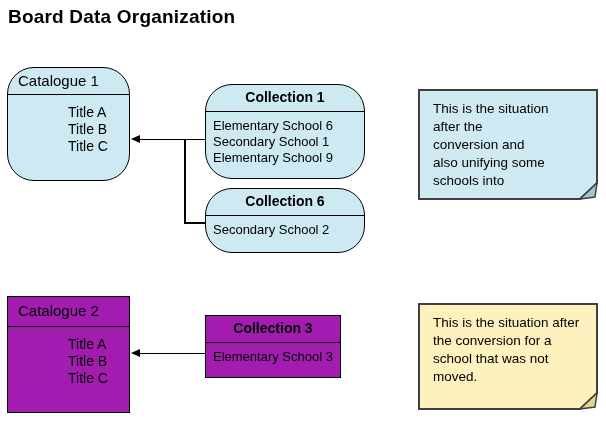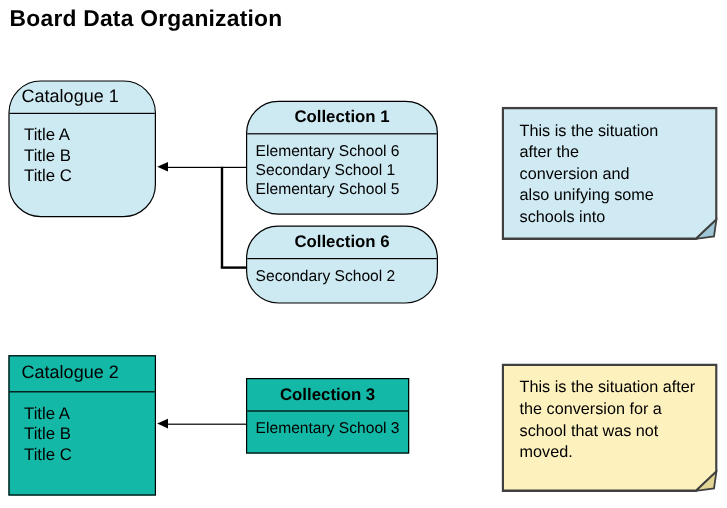--- a/index.html
+++ b/index.html
@@ -7,26 +7,26 @@
     position:relative;width:606px;height:423px;background:#ffffff;
     font-family:"Liberation Sans", sans-serif;color:#000;overflow:hidden;
   }
   .title{
     position:absolute;left:8px;top:6px;margin:0;
     font-size:19px;font-weight:bold;letter-spacing:.2px;
   }
   
   .box{position:absolute;border:1.5px solid #000;box-sizing:border-box;}
   .blue{background:#cde9f2;border-radius:27px;}
-  .yellow{background:#14b8a6;}
+  .yellow{background:#a21caf;}
   .cat-header{
     height:26px;line-height:25px;padding-left:10px;font-size:15px;
     border-bottom:1.5px solid #000;white-space:nowrap;
   }
-  .cat-body{padding:9px 0 0 12px;font-size:14px;line-height:17px;}
+  .cat-body{padding:9px 0 0 12px;font-size:14px;line-height:17px;margin-left:48px;}
   .col-header{
     height:26px;line-height:25px;text-align:center;font-weight:bold;font-size:14px;
     border-bottom:1.5px solid #000;white-space:nowrap;
   }
   .col-body{padding:6px 0 0 7px;font-size:13px;line-height:16px;white-space:nowrap;}
   
   .hline,.vline{position:absolute;background:#000;}
   .hline{height:1.5px;}
   .vline{width:1.5px;}
   .arrow-left{
@@ -56,21 +56,21 @@
       <div>Title B</div>
       <div>Title C</div>
     </div>
   </div>
 
   <div class="box blue" style="left:205px;top:84px;width:160px;height:95px;">
     <div class="col-header">Collection 1</div>
     <div class="col-body">
       <div>Elementary School 6</div>
       <div>Secondary School 1</div>
-      <div>Elementary School 5</div>
+      <div>Elementary School 9</div>
     </div>
   </div>
 
   <div class="box blue" style="left:205px;top:188px;width:160px;height:65px;">
     <div class="col-header">Collection 6</div>
     <div class="col-body">
       <div>Secondary School 2</div>
     </div>
   </div>
 

